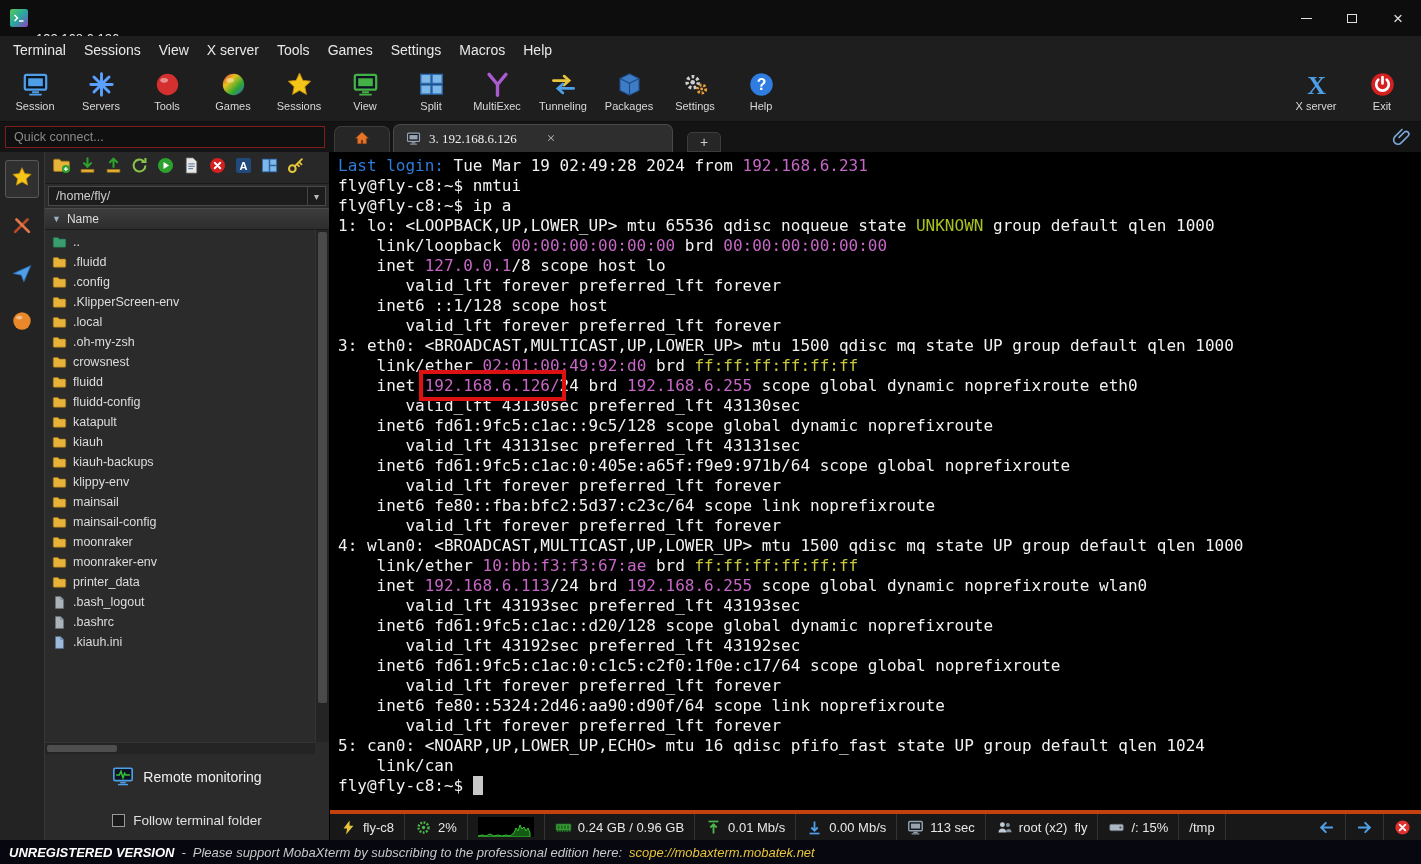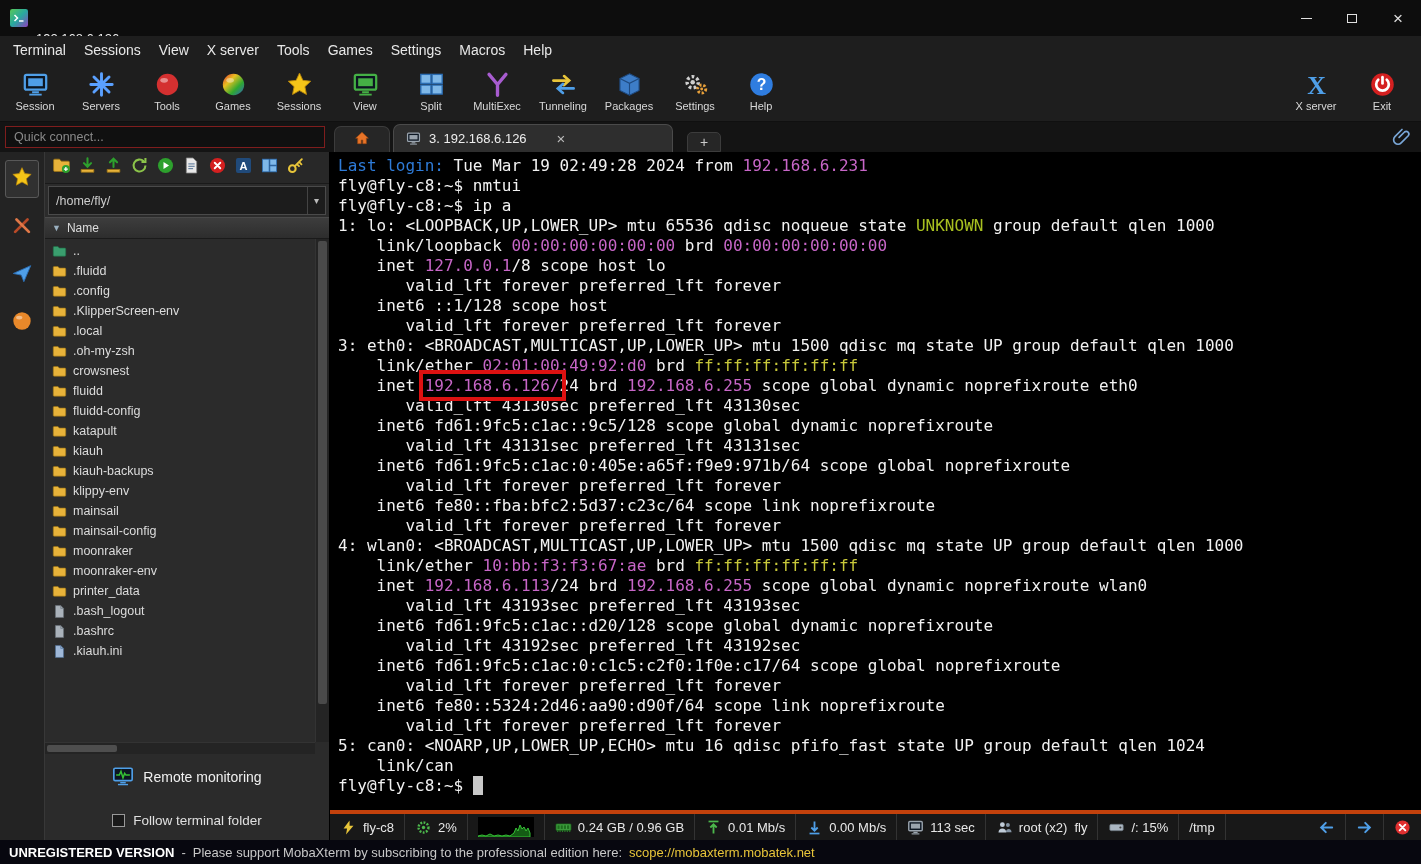--- a/index.html
+++ b/index.html
@@ -31,41 +31,41 @@
   .tb-ic svg { width: 27px; height: 27px; }
   .tb-lbl { font-size: 11px; color: #d8d8d8; white-space: nowrap; }
 
   
   .tabrow { height: 30px; background: #141414; display: flex; align-items: flex-end; flex: none; }
   .qc-wrap { width: 330px; flex: none; padding: 0 5px 4px 5px; }
   input.qc { width: 100%; background: #101010; border: 1px solid #7f1d1d; border-radius: 0; color: #cccccc; font-size: 12.5px; padding: 3px 8px; font-family: "Liberation Sans", sans-serif; outline: none; }
   input.qc::placeholder { color: #8a8a8a; }
   .tab-home { height: 26px; width: 56px; background: #262626; border: 1px solid #3c3c3c; border-bottom: none; border-radius: 7px 7px 0 0; display: flex; align-items: center; justify-content: center; margin-left: 4px; }
   .tab-home svg { width: 16px; height: 16px; }
-  .tab-active { height: 28px; min-width: 280px; background: #2e2e2e; border: 1px solid #4a4a4a; border-bottom: none; border-radius: 7px 7px 0 0; display: flex; align-items: center; gap: 8px; padding: 12px 12px; color: #eeeeee; font-size: 13px; margin-left: 3px; }
+  .tab-active { height: 28px; min-width: 280px; background: #2e2e2e; border: 1px solid #4a4a4a; border-bottom: none; border-radius: 7px 7px 0 0; display: flex; align-items: center; gap: 8px; padding: 12px 12px; color: #eeeeee; font-size: 13px; margin-left: 3px; font-family: Liberation Serif, serif; }
   .tab-ic { display: flex; }
   .tab-ic svg { width: 15px; height: 15px; }
   .tab-close { color: #bbbbbb; font-size: 15px; margin-left: 22px; line-height: 1; }
   .tab-plus { height: 20px; width: 34px; background: #262626; border: 1px solid #3c3c3c; border-radius: 5px 5px 0 0; display: flex; align-items: center; justify-content: center; color: #cccccc; font-size: 14px; margin-left: 14px; margin-bottom: 0; }
   .attach { margin-left: auto; align-self: center; padding-right: 9px; display: flex; }
   .attach svg { width: 20px; height: 20px; }
 
   
   .main { flex: 1; display: flex; min-height: 0; }
 
   .vstrip { width: 45px; flex: none; background: #232323; border-right: 1px solid #383838; display: flex; flex-direction: column; align-items: center; padding-top: 8px; gap: 10px; }
   .vtab { width: 34px; height: 38px; display: flex; align-items: center; justify-content: center; border-radius: 3px; }
   .vtab.active { background: #303030; border: 1px solid #585858; }
   .vtab svg { width: 22px; height: 22px; }
 
   .sidebar { width: 285px; flex: none; background: #2b2b2b; display: flex; flex-direction: column; border-right: 1px solid #000; }
   .sftp-toolbar { height: 32px; flex: none; display: flex; align-items: center; gap: 3px; padding: 0 5px; background: #282828; border-bottom: 1px solid #1a1a1a; }
   .sftp-ic { width: 23px; height: 23px; display: flex; align-items: center; justify-content: center; border-radius: 3px; }
   .sftp-ic svg { width: 19px; height: 19px; }
-  .pathbar { height: 29px; flex: none; margin: 2px 3px; background: #1c1c1c; border: 1px solid #4a4a4a; display: flex; align-items: center; color: #cccccc; font-size: 12.5px; }
+  .pathbar { height: 20px; flex: none; margin: 2px 3px; background: #1c1c1c; border: 1px solid #4a4a4a; display: flex; align-items: center; color: #cccccc; font-size: 12.5px; }
   .path-text { flex: 1; padding: 0 7px; }
   .dd-btn { width: 18px; align-self: stretch; display: flex; align-items: center; justify-content: center; color: #bbbbbb; font-size: 10px; border-left: 1px solid #444; }
   .name-header { height: 22px; flex: none; background: linear-gradient(#3d3d3d, #2d2d2d); border-top: 1px solid #4a4a4a; border-bottom: 1px solid #1a1a1a; display: flex; align-items: center; color: #dddddd; font-size: 12px; padding: 0 7px; gap: 6px; }
   .sort-arrow { color: #9ab0c0; font-size: 9px; }
   .filelist { flex: 1; overflow: hidden; position: relative; padding-top: 2px; min-height: 0; }
   .frow { height: 20px; display: flex; align-items: center; gap: 6px; padding: 0 16px 0 7px; color: #dcdcdc; font-size: 12.5px; white-space: nowrap; }
   .fic { display: flex; flex: none; }
   .fic svg { width: 15px; height: 15px; }
   .vscroll { position: absolute; right: 0; top: 0; bottom: 0; width: 14px; background: #242424; border-left: 1px solid #333; }
   .vthumb { position: absolute; left: 2px; right: 2px; top: 2px; height: 92%; background: #4a4a4a; border-radius: 2px; }
@@ -92,21 +92,21 @@
   .statusbar { height: 30px; flex: none; background: #181818; border-top: 4px solid #c2410c; display: flex; align-items: stretch; color: #e8e8e8; font-size: 13px; overflow: hidden; }
   .sb-seg { display: flex; align-items: center; gap: 6px; padding: 0 10px; border-right: 1px solid #333; flex: none; }
   .sb-seg span { white-space: pre; }
   .sb-ic { display: flex; }
   .sb-ic svg { width: 17px; height: 17px; display: block; }
   .sb-seg[data-name="status-cpu-graph"] svg { width: 56px; height: 20px; }
   .sb-seg[data-name="status-nav-left"] { margin-left: auto; }
   .sb-seg[data-name="status-close-terminal"] { border-right: none; }
 
   
-  .footer { height: 24px; flex: none; background: #07070f; display: flex; align-items: center; padding: 0 9px; font-size: 13px; color: #c8c8c8; gap: 7px; }
+  .footer { height: 24px; flex: none; background: #07070f; display: flex; align-items: center; padding: 0 9px; font-size: 13px; color: #c8c8c8; gap: 7px; font-style: italic; }
   .footer .ver { font-weight: bold; color: #ffffff; }
   .footer a { color: #e8c53a; text-decoration: none; }
 </style>
 </head>
 <body>
 
 <div class="window" data-name="mobaxterm-window">
 
   <div class="titlebar" data-name="titlebar">
     <span class="app-icon" data-name="app-logo-icon">

